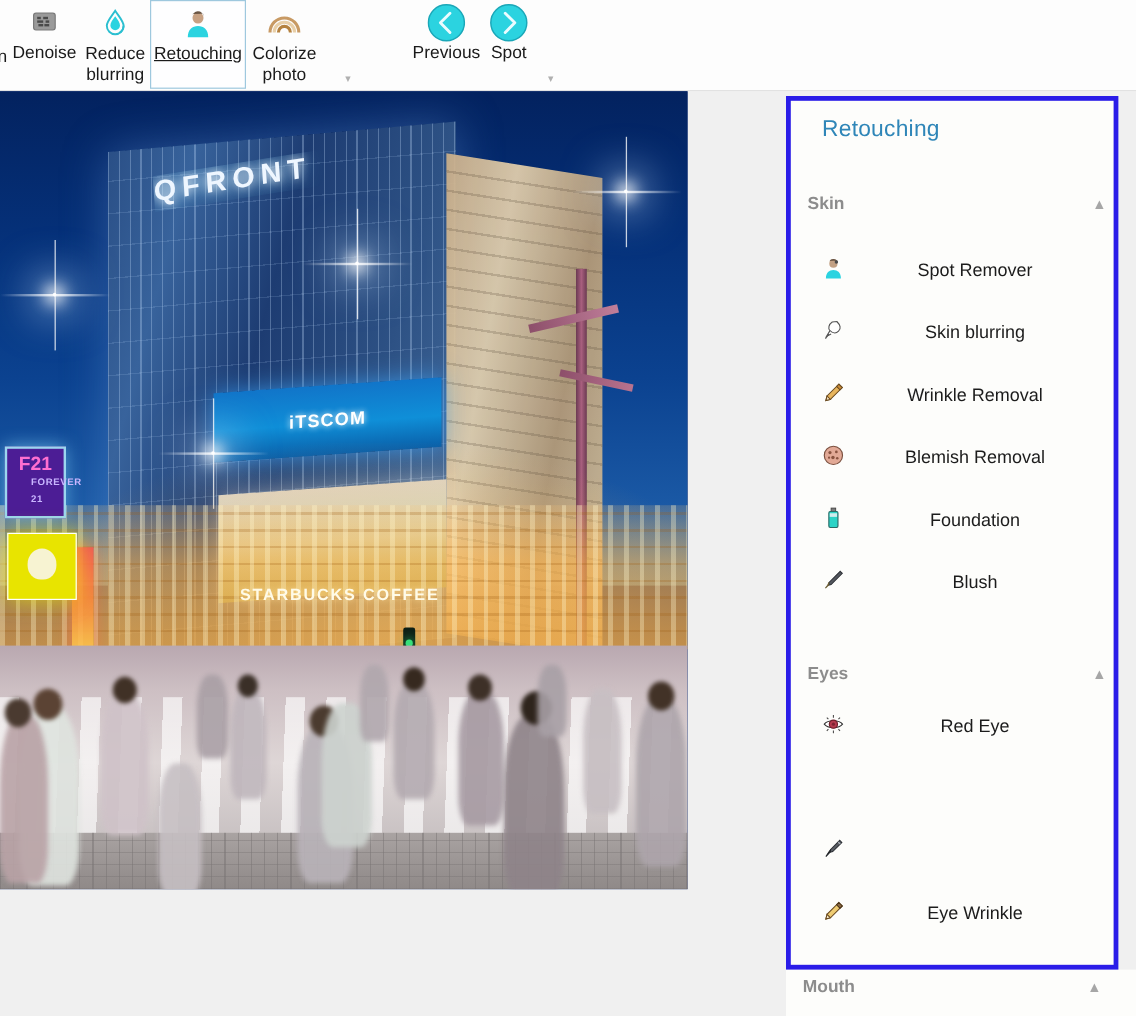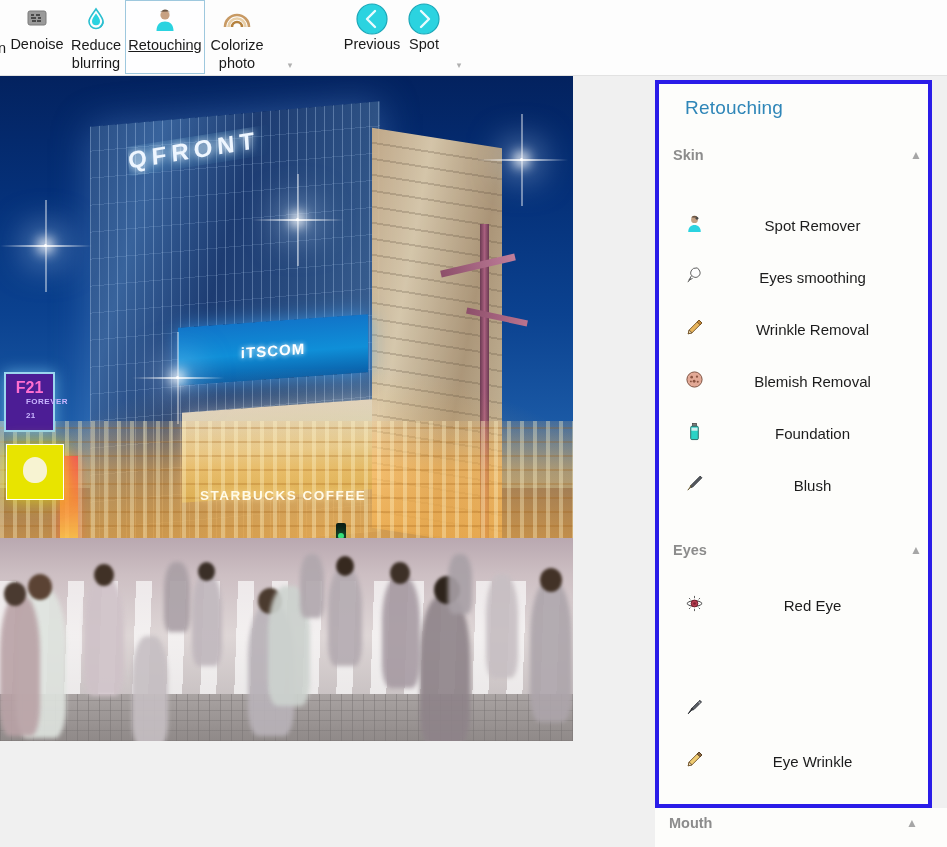--- a/index.html
+++ b/index.html
@@ -410,21 +410,21 @@
     <div class="person" style="left:300px; top:478px; width:24px; height:64px;  background:#b0a7ad;"></div>
     <div class="person" style="left:448px; top:478px; width:24px; height:60px;  background:#a8a0a6;"></div>
   </div>
 
   <div id="panel-bg-strip"></div>
 
   <div id="panel">
     <div id="panel-inner">
       <div id="panel-title">Retouching</div>
 
-      <div class="group-hdr" style="top:58px;">
+      <div class="group-hdr" style="top:73px;">
         <span>Skin</span>
         <span class="group-caret">▲</span>
       </div>
 
       <div class="tool-row" style="top:121px;">
         <div class="tool-ico">
           <svg width="19" height="19" viewBox="0 0 20 20">
             <circle cx="10" cy="6" r="3.6" fill="#c2a083"></circle>
             <path d="M6.4 5.6a3.6 3.6 0 0 1 7.2-.2l-.2-2.1-6.8.3Z" fill="#6b5644"></path>
             <path d="M3.4 19C3.4 14 6.3 11.6 10 11.6S16.6 14 16.6 19Z" fill="#2bd3e0"></path>
@@ -435,21 +435,21 @@
       </div>
 
       <div class="tool-row" style="top:173px;">
         <div class="tool-ico">
           <svg width="19" height="19" viewBox="0 0 20 20">
             <path d="M13 2 C16 5 17 8 14.5 10.5 C12 13 9 12 7 10 C5 8 6 4.5 9 2.5Z" fill="#fff" stroke="#555" stroke-width="1"></path>
             <path d="M7 10 L4 15 L8 13" fill="#fff" stroke="#555" stroke-width="1"></path>
             <path d="M6 13 L3 17" stroke="#555" stroke-width="1" fill="none"></path>
           </svg>
         </div>
-        <div class="tool-lbl">Eyes smoothing</div>
+        <div class="tool-lbl">Skin blurring</div>
       </div>
 
       <div class="tool-row" style="top:225px;">
         <div class="tool-ico">
           <svg width="19" height="19" viewBox="0 0 20 20">
             <path d="M14.8 2.2 L17.8 5.2 L7.4 15.6 L3.4 16.6 L4.4 12.6Z" fill="#e8b55c" stroke="#6a4a20" stroke-width=".9"></path>
             <path d="M14.8 2.2 L17.8 5.2 L15.8 7.2 L12.8 4.2Z" fill="#c98c3a" stroke="#6a4a20" stroke-width=".9"></path>
             <path d="M4.4 12.6 L3.4 16.6 L7.4 15.6Z" fill="#f4e2bd" stroke="#6a4a20" stroke-width=".9"></path>
           </svg>
         </div>
@@ -484,21 +484,21 @@
       <div class="tool-row" style="top:381px;">
         <div class="tool-ico">
           <svg width="19" height="19" viewBox="0 0 20 20">
             <path d="M16 2.2 L17.8 4 L8 13.8 L5.6 14.4 L6.2 12Z" fill="#53575e" stroke="#2e3136" stroke-width=".9"></path>
             <path d="M6.2 12 L5.6 14.4 L3 17 L4.8 14.6Z" fill="#ddd0a8" stroke="#6a5c34" stroke-width=".9"></path>
           </svg>
         </div>
         <div class="tool-lbl">Blush</div>
       </div>
 
-      <div class="group-hdr" style="top:453px;">
+      <div class="group-hdr" style="top:465px;">
         <span>Eyes</span>
         <span class="group-caret">▲</span>
       </div>
 
       <div class="tool-row" style="top:501px;">
         <div class="tool-ico">
           <svg width="19" height="19" viewBox="0 0 20 20">
             <path d="M2 10 C5 6 15 6 18 10 C15 14 5 14 2 10Z" fill="#fff" stroke="#333" stroke-width="1"></path>
             <circle cx="10" cy="10" r="3.6" fill="#b43b4e" stroke="#6e1f2c" stroke-width="1"></circle>
             <circle cx="10" cy="10" r="1.4" fill="#7d2433"></circle>

